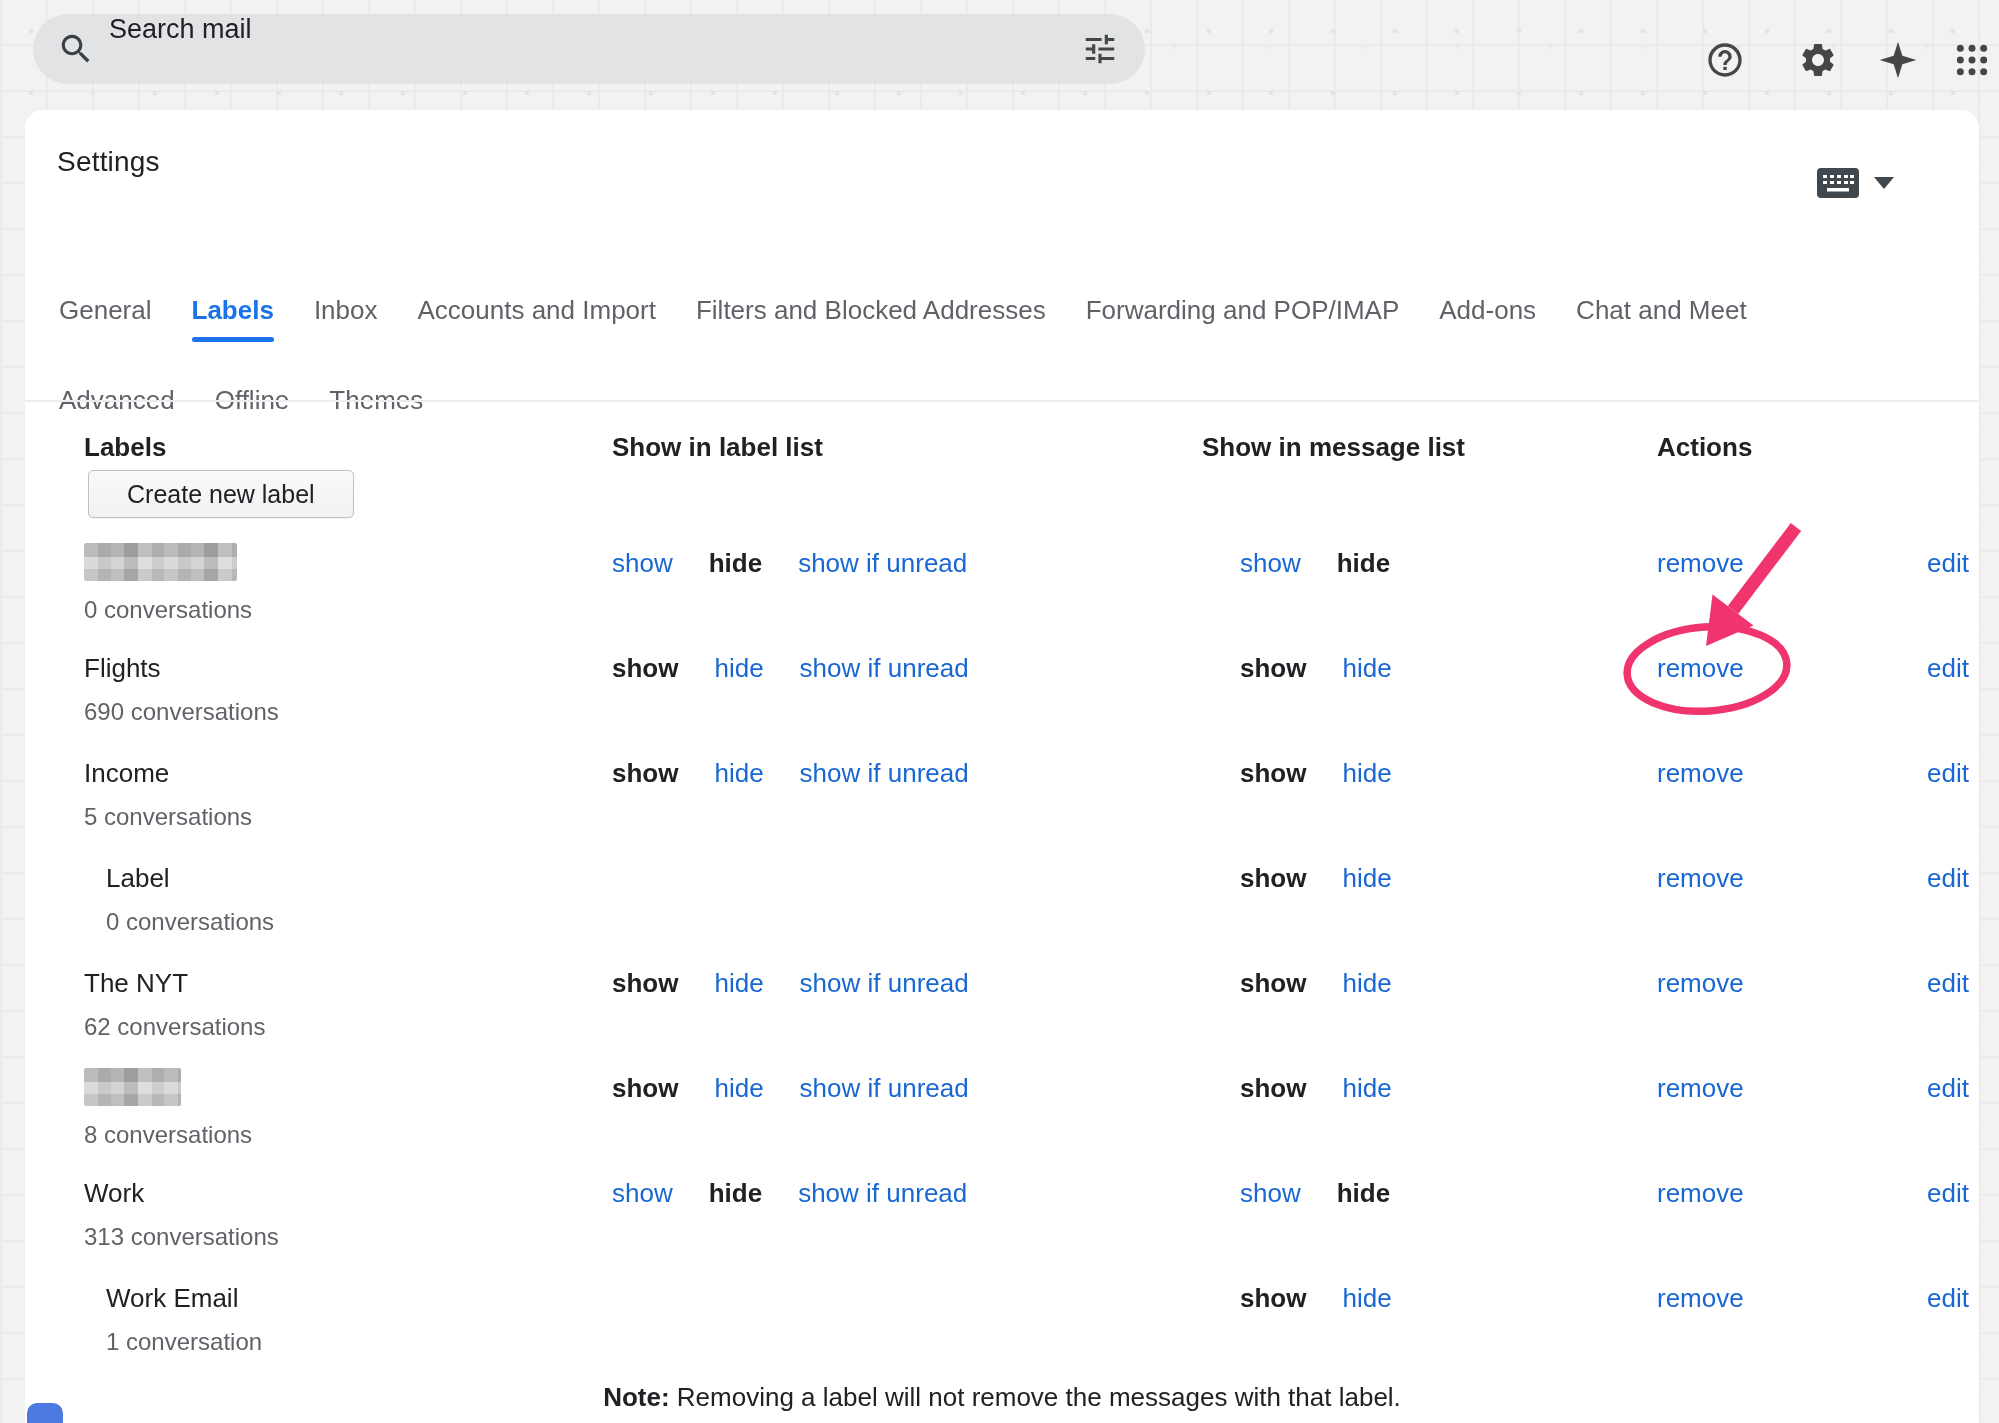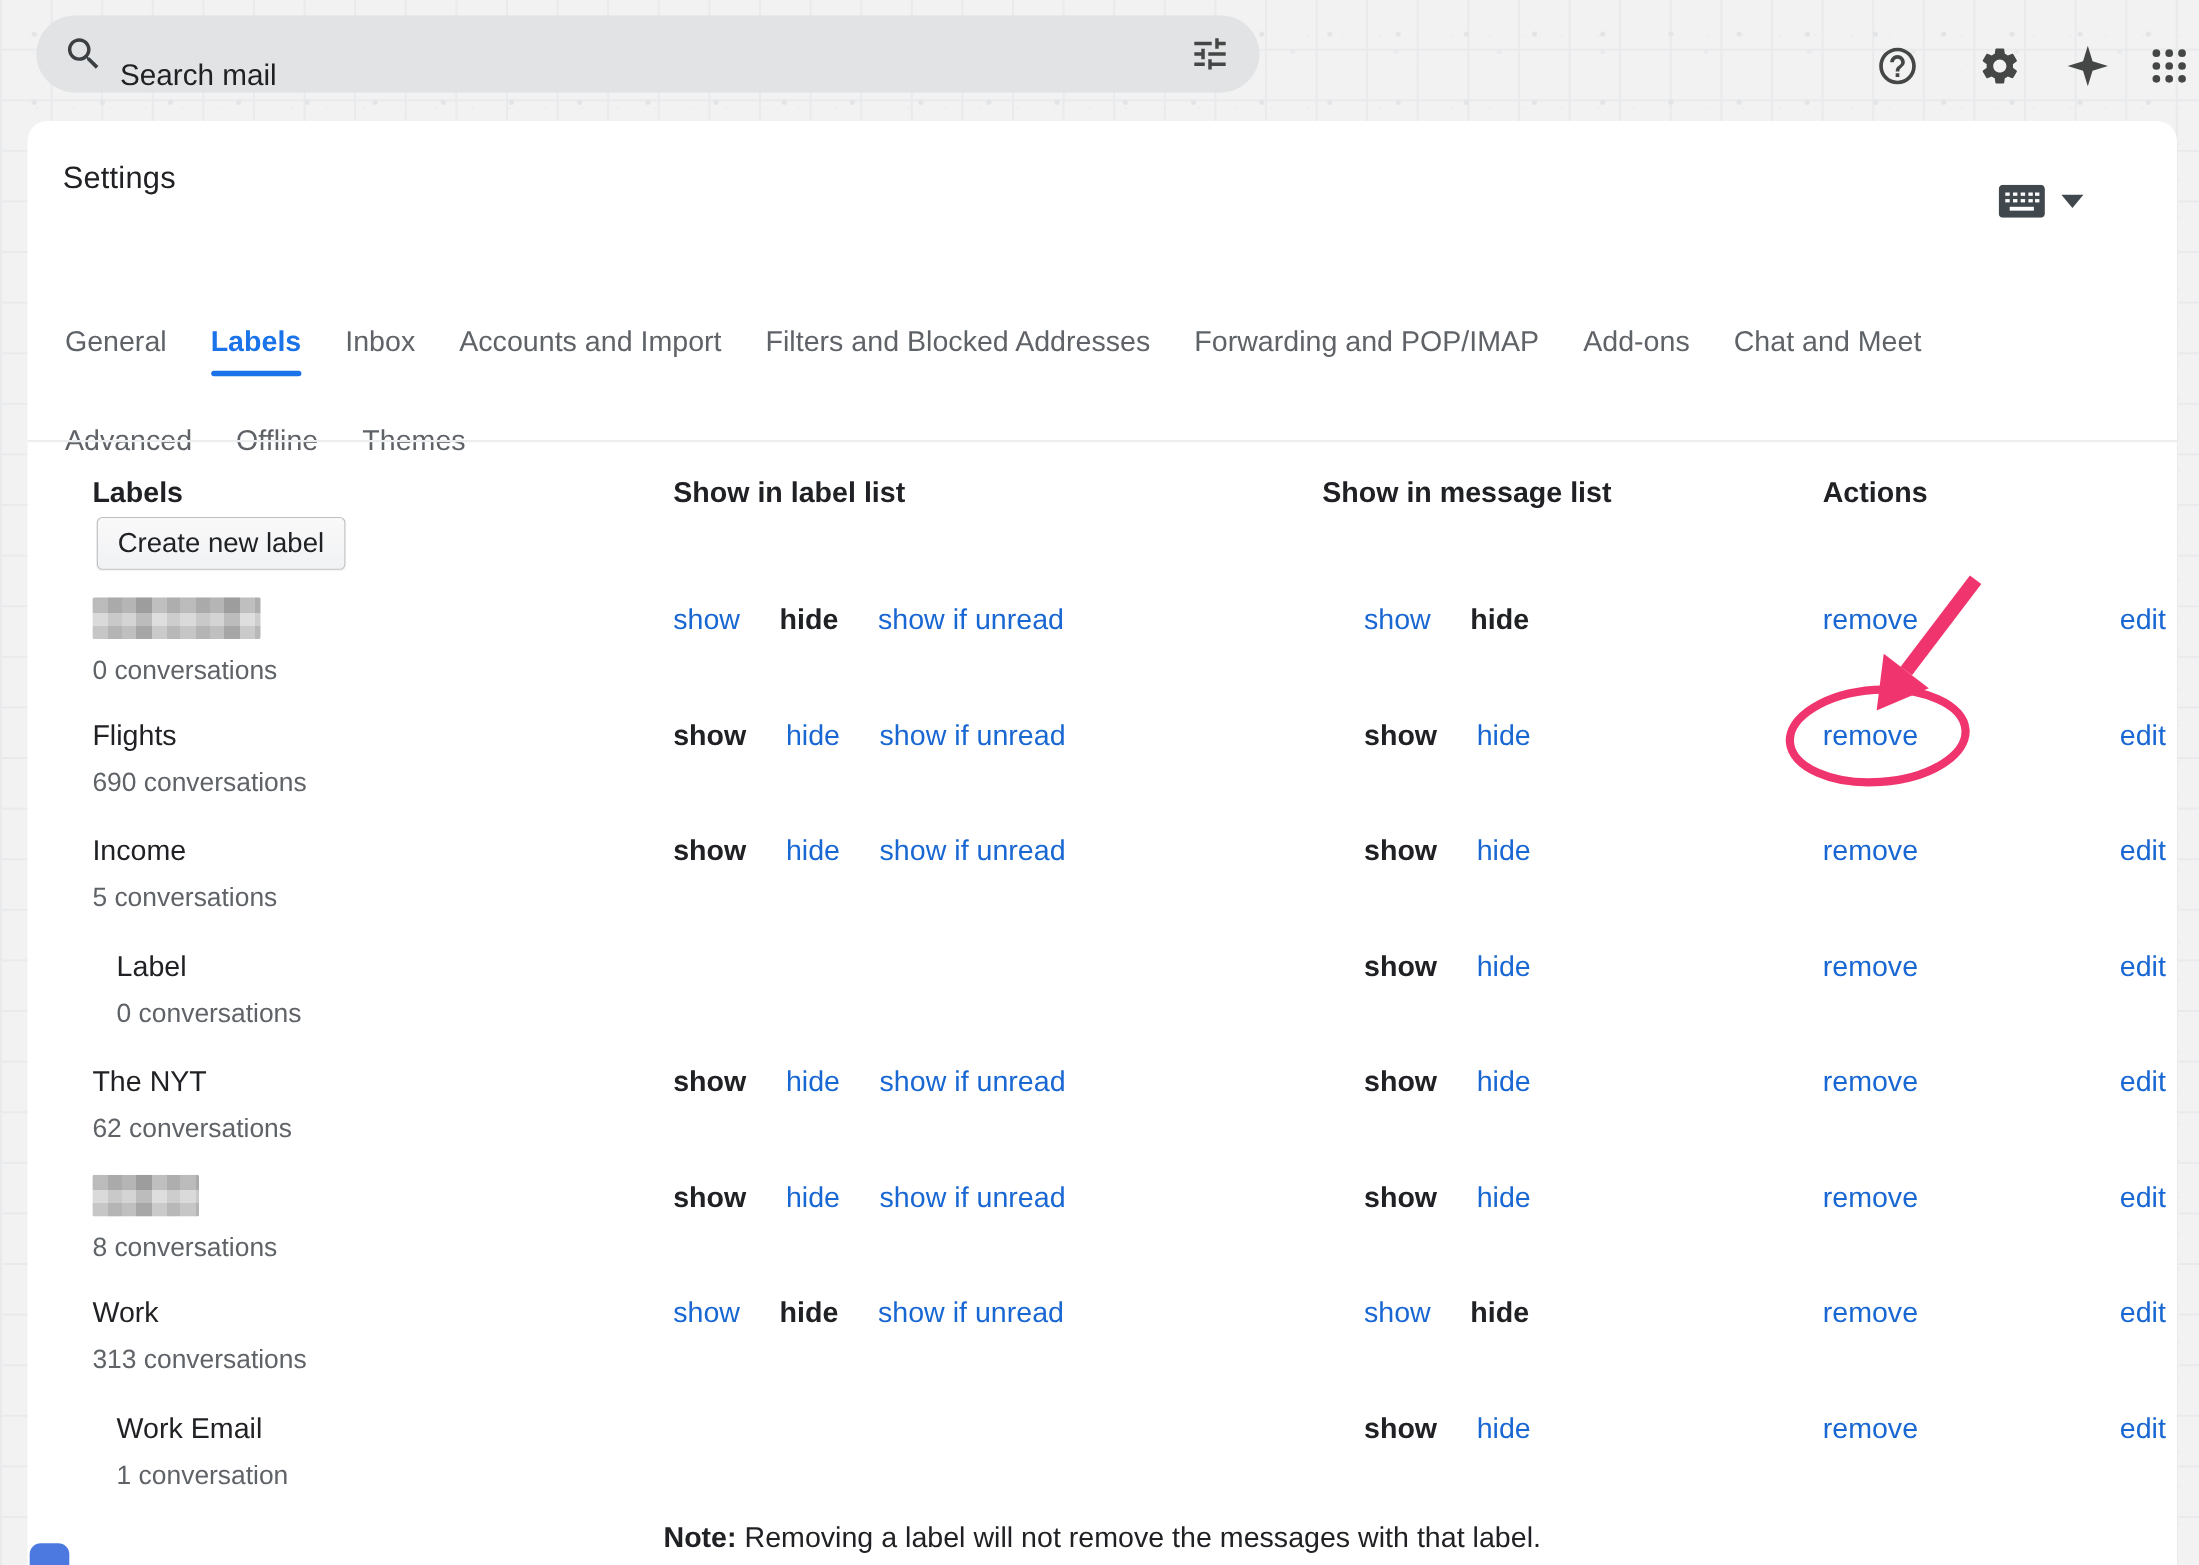--- a/index.html
+++ b/index.html
@@ -12,21 +12,21 @@
       radial-gradient(#e9eaec 2.2px, transparent 2.6px),
       linear-gradient(90deg, #e9eaec 2px, transparent 2px),
       linear-gradient(0deg, #e9eaec 2px, transparent 2px),
       linear-gradient(45deg, rgba(226,227,230,.55) 1px, transparent 2px);
     background-size:62px 62px, 94px 94px, 46px 46px, 46px 46px, 33px 33px;
   }
   
   .topbar{position:absolute;left:0;top:0;width:1999px;height:110px;}
   .searchpill{
     position:absolute;left:33px;top:14px;width:1112px;height:70px;border-radius:35px;
-    background:rgba(224,226,228,.92);display:flex;align-items:flex-end;
+    background:rgba(224,226,228,.92);display:flex;align-items:flex-start;
   }
   .searchpill .ph{font-size:27px;color:#202124;margin-left:76px;}
   .ticon{position:absolute;top:40px;width:40px;height:40px;}
   .pillicon{position:absolute;width:38px;height:38px;}
   
   .panel{
     position:absolute;left:25px;top:110px;right:20px;bottom:0;
     background:#ffffff;border-radius:18px 18px 0 0;
   }
   .title{position:absolute;left:32px;top:36px;font-size:28px;color:#202124;font-weight:400;letter-spacing:.2px;}
@@ -37,21 +37,21 @@
   .tabs2{top:228px;}
   .tab{font-size:26px;color:#5f6368;position:relative;padding-bottom:16px;cursor:pointer;}
   .tab.active{color:#1a73e8;font-weight:700;}
   .tab.active::after{content:"";position:absolute;left:0;right:0;bottom:0;height:5px;border-radius:4px;background:#1a73e8;}
   .divider{position:absolute;left:0;right:0;top:290px;border-top:2px solid #ebedef;}
   
   .thead,.trow{display:grid;grid-template-columns:528px 590px 455px auto;align-items:start;}
   .thead{position:absolute;left:59px;right:10px;top:322px;}
   .th{font-size:26px;font-weight:700;color:#202124;}
   .createbtn{
-    position:absolute;left:63px;top:360px;height:48px;padding:0 18px;
+    position:absolute;left:63px;top:360px;height:48px;padding:0 38px;
     font-family:"Liberation Sans",sans-serif;font-size:25px;color:#202124;
     background:linear-gradient(#f9f9fa,#f1f2f3);border:1px solid #bdbfc3;border-radius:5px;
     box-shadow:0 1px 1px rgba(0,0,0,.05);cursor:pointer;
   }
   .rows{position:absolute;left:59px;right:10px;top:438px;}
   .trow{height:105px;}
   .lname{font-size:26px;color:#202124;line-height:30px;}
   .lname.indent{padding-left:22px;}
   .lconv{font-size:24px;color:#5f6368;margin-top:15px;}
   .lconv.indent{padding-left:22px;}

